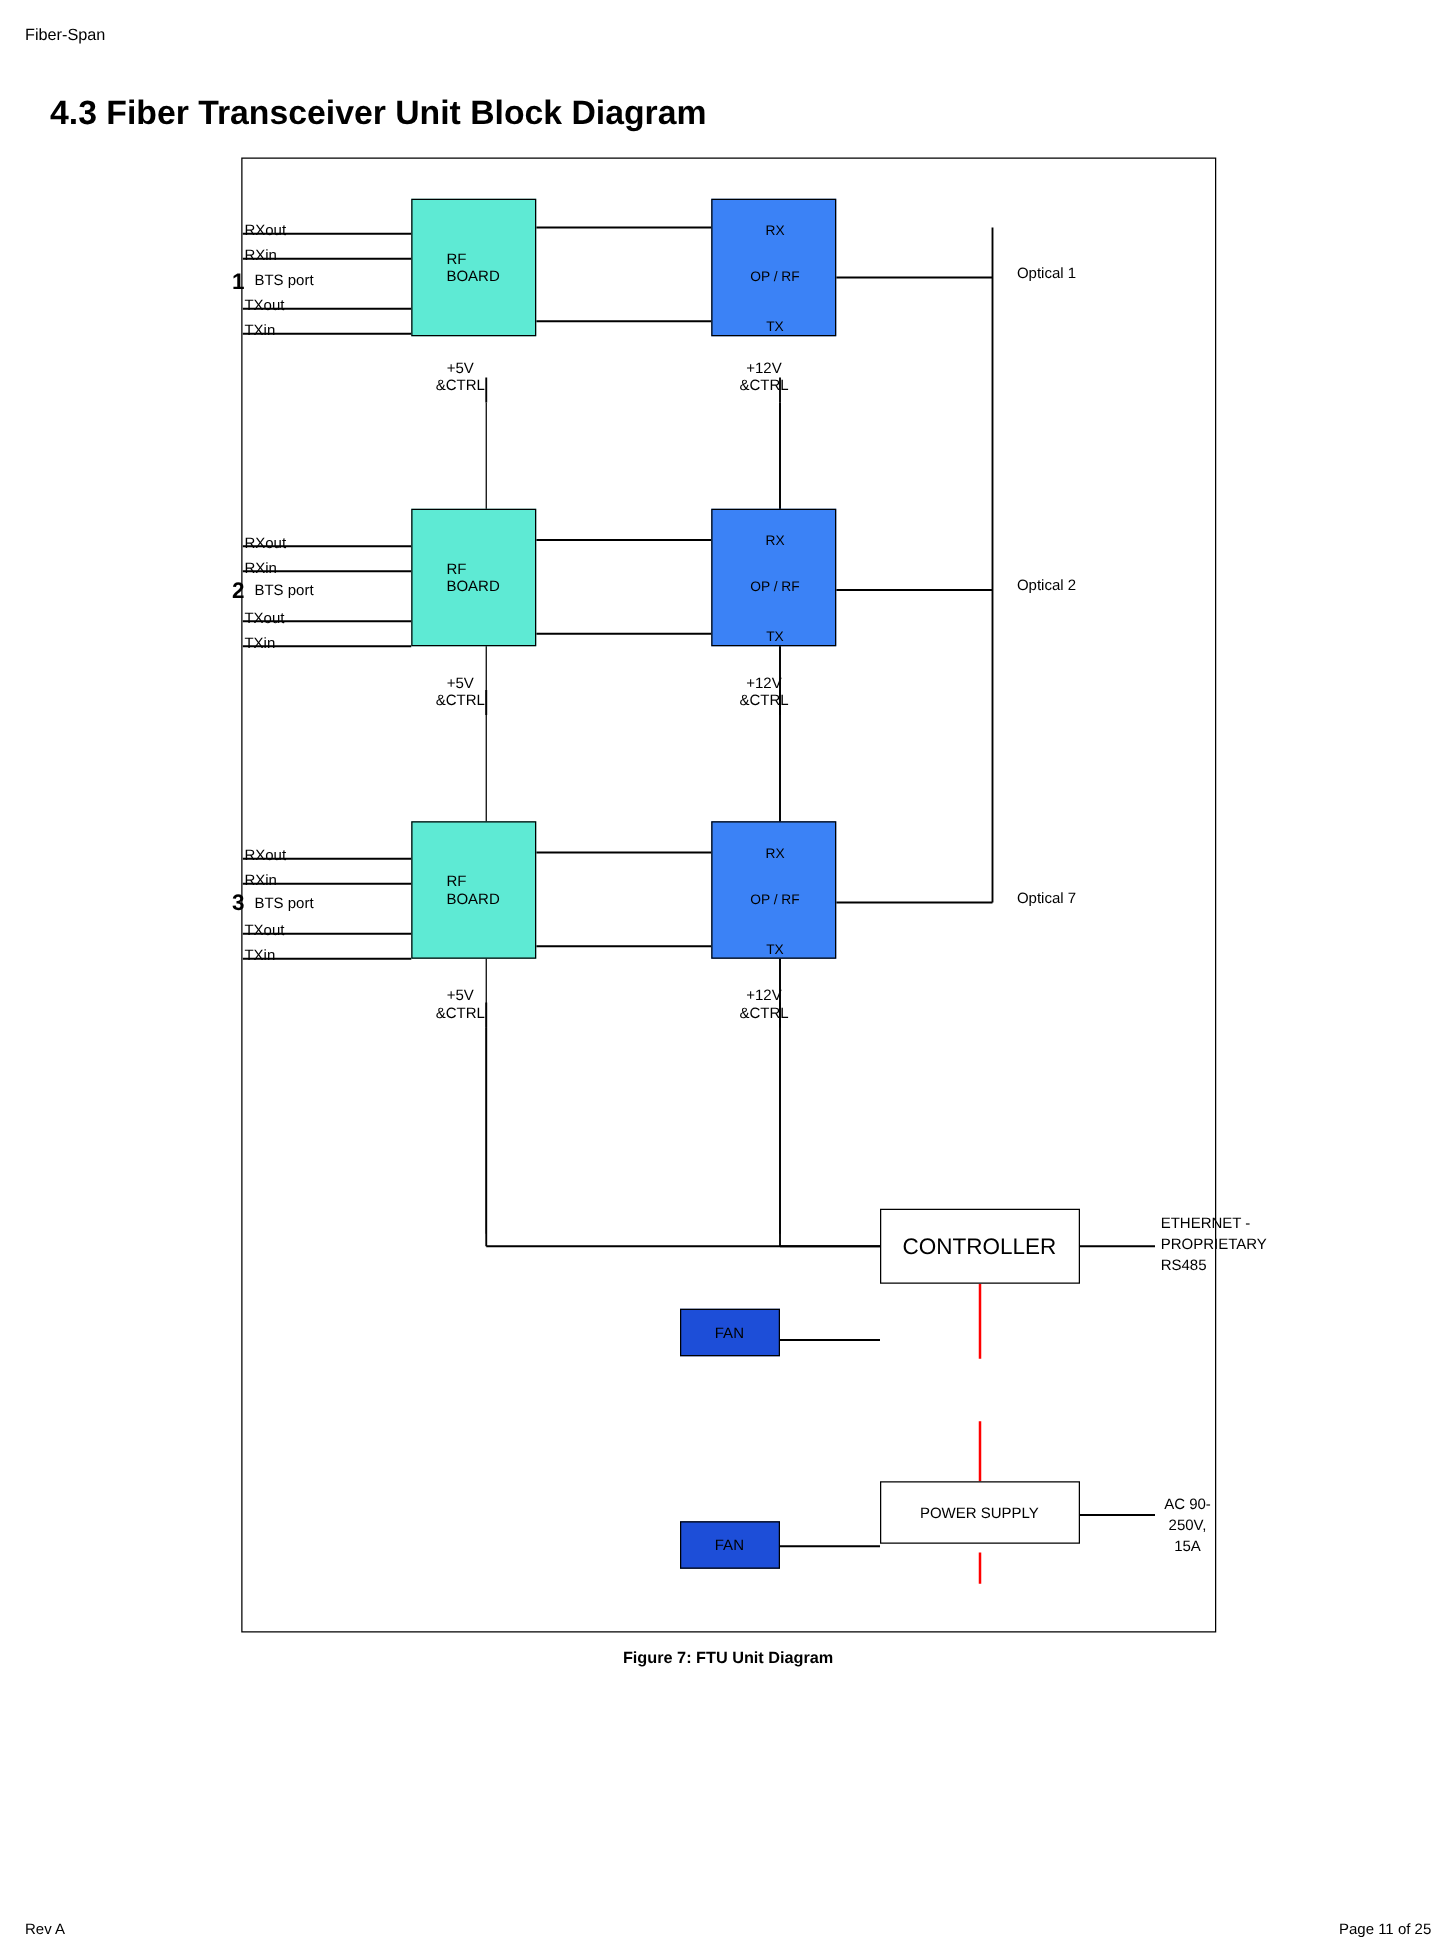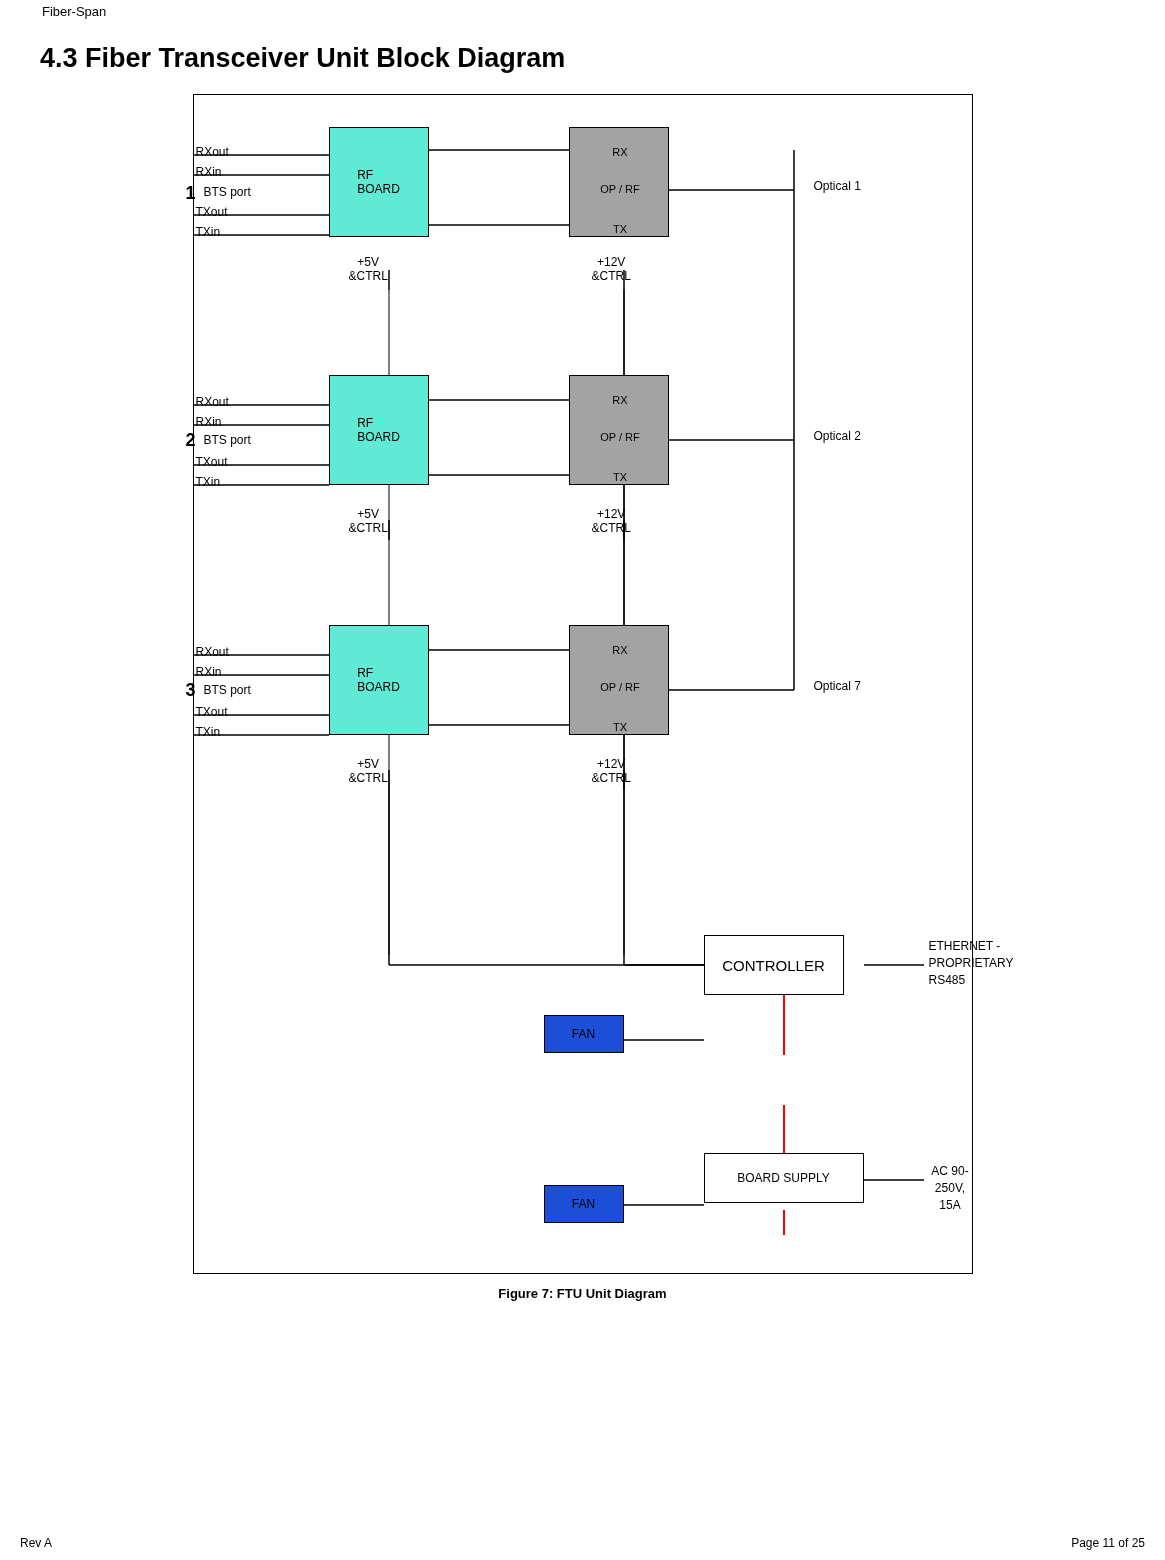--- a/index.html
+++ b/index.html
@@ -6,23 +6,22 @@
     body {
       font-family: Arial, Helvetica, sans-serif;
       font-size: 13px;
       background: #fff;
       color: #000;
       width: 1165px;
       min-height: 1560px;
       position: relative;
     }
     .header {
-      padding: 4px 20px;
+      padding: 20px 20px;
       font-size: 13px;
-      margin-left: 22px;
     }
     .main-title {
       padding: 20px 40px 10px 40px;
       font-size: 27px;
       font-weight: bold;
     }
     .diagram-container {
       display: flex;
       justify-content: center;
       padding: 10px 0;
@@ -51,32 +50,32 @@
     .optical-box {
       position: absolute;
       border: 1.5px solid #000;
       width: 100px;
       height: 110px;
       display: flex;
       align-items: center;
       justify-content: center;
       text-align: center;
       font-size: 12px;
-      background: #a3a3a3;
+      background: #3b82f6;
     }
     .controller-box {
       position: absolute;
       border: 1.5px solid #000;
-      width: 140px;
+      width: 160px;
       height: 60px;
       display: flex;
       align-items: center;
       justify-content: center;
       text-align: center;
-      font-size: 15px;
+      font-size: 18px;
       background: #fff;
     }
     .fan-box {
       position: absolute;
       border: 1.5px solid #000;
       width: 80px;
       height: 38px;
       display: flex;
       align-items: center;
       justify-content: center;
@@ -279,21 +278,21 @@
       <div class="label" style="left:398px; top:662px; text-align:center;">+12V<br>&amp;CTRL</div>
 
       <div class="label" style="left:620px; top:584px;">Optical 7</div>
 
       <div class="controller-box" style="left:510px; top:840px;">CONTROLLER</div>
 
       <div class="label" style="left:735px; top:843px; font-size:12px; text-align:left; line-height:1.4;">ETHERNET  -<br>PROPRIETARY<br>RS485</div>
 
       <div class="fan-box" style="left:350px; top:920px;">FAN</div>
 
-      <div class="power-supply-box" style="left:510px; top:1058px;">BOARD SUPPLY</div>
+      <div class="power-supply-box" style="left:510px; top:1058px;">POWER SUPPLY</div>
 
       <div class="fan-box" style="left:350px; top:1090px;">FAN</div>
 
       <div class="label" style="left:735px; top:1068px; font-size:12px; text-align:center; line-height:1.4;">AC 90-250V,<br>15A</div>
 
     </div>
 
     <div class="figure-caption" style="margin-top:12px;">Figure 7: FTU Unit Diagram</div>
   </div>
 </div>

